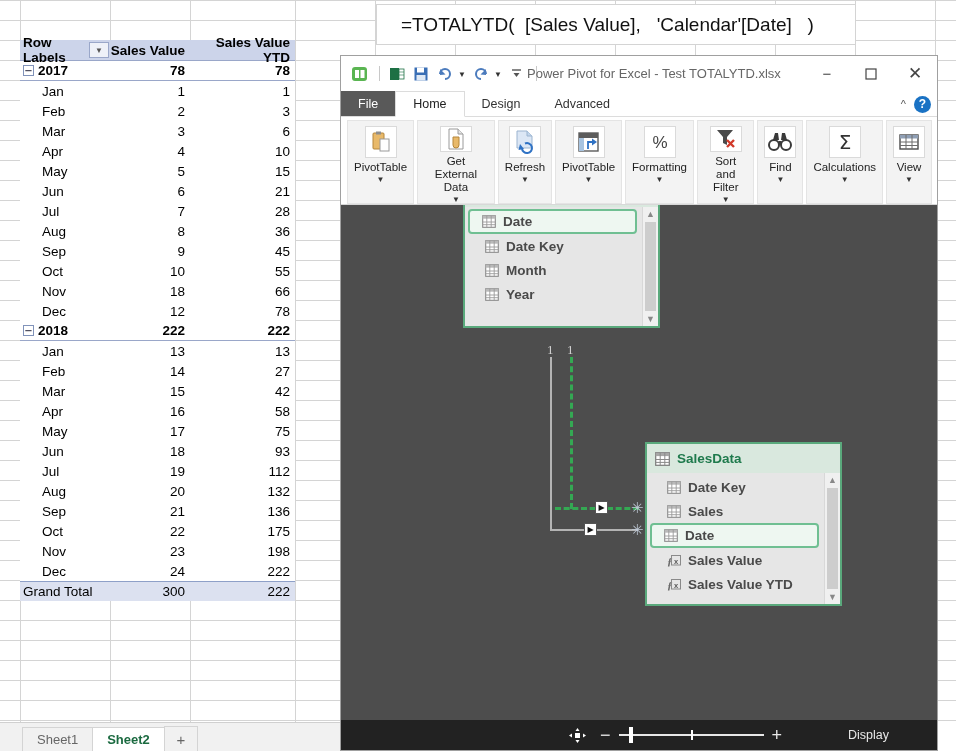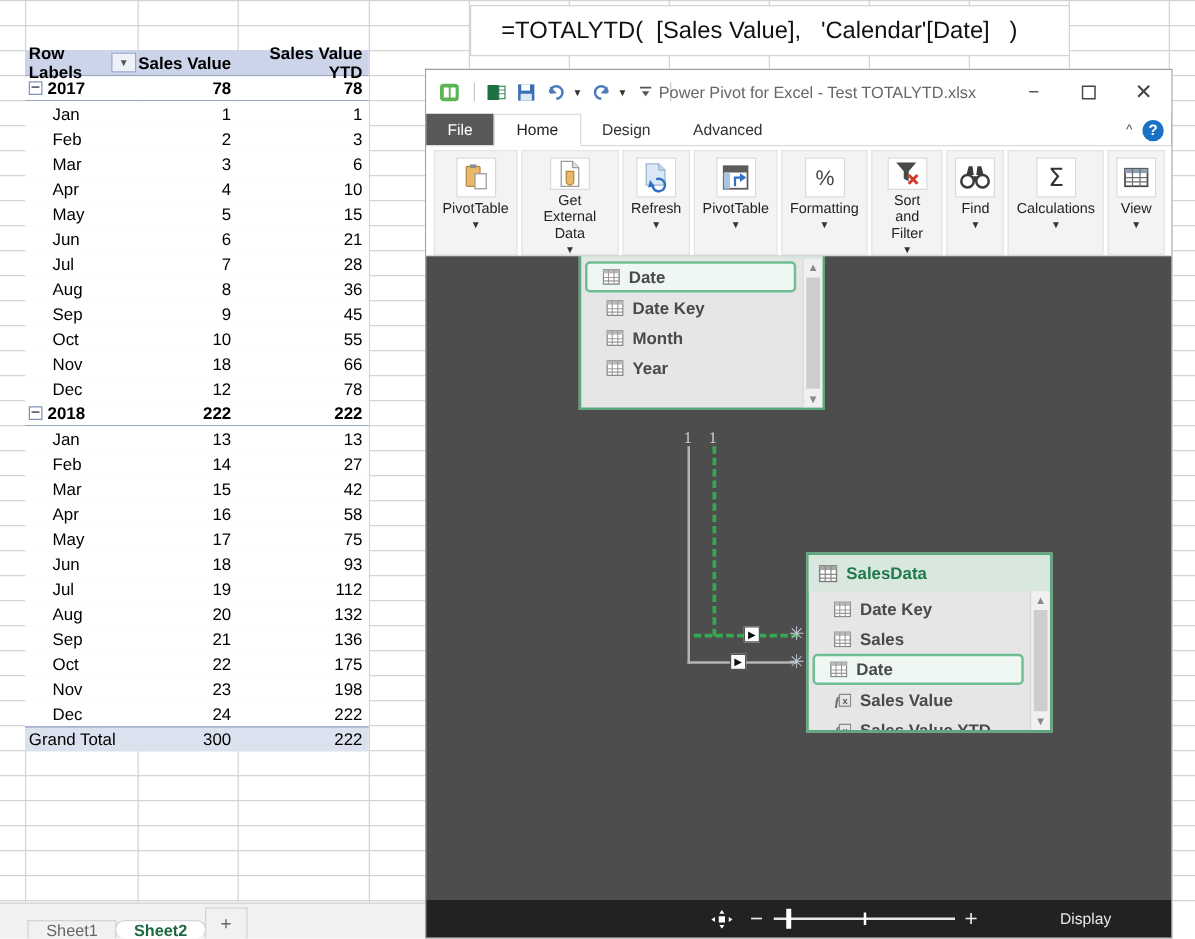--- a/index.html
+++ b/index.html
@@ -50,25 +50,25 @@
     margin-left:4px; font-size:8px; color:#555; flex:none;
   }
 
   
   #sheet-tabs {
     position:absolute; left:0; bottom:0; width:340px; height:29px;
     background:#f1f1f1; border-top:1px solid #d0d0d0;
     display:flex; align-items:flex-end; padding-left:22px; z-index:7;
   }
   .sheet-tab {
-    height:15px; padding:0 14px; display:flex; align-items:center;
+    height:24px; padding:0 14px; display:flex; align-items:center;
     font-size:13px; color:#666; border:1px solid #d4d4d4;
     border-bottom:none; background:#f1f1f1; margin-right:-1px;
   }
-  .sheet-tab.active { background:#ffffff; color:#1b6a40; font-weight:bold;border-radius:10px; }
+  .sheet-tab.active { background:#ffffff; color:#1b6a40; font-weight:bold; }
   .sheet-add {
     width:34px; height:25px; display:flex; align-items:center;
     justify-content:center; font-size:15px; color:#666;
     border:1px solid #d4d4d4; border-bottom:none; background:#f1f1f1;
   }
 
   
   #pp {
     position:absolute; left:340px; top:55px; width:598px; height:696px;
     background:#ffffff; border:1px solid #a0a0a0; z-index:10;
@@ -711,21 +711,21 @@
               <span>Year</span>
             </div>
           </div>
           <div class="ent-scroll">
             <span class="sc-arrow">▲</span>
             <span class="sc-thumb"></span>
             <span class="sc-arrow">▼</span>
           </div>
         </div>
       </div>
-    <div id="ent-salesdata" class="ent" style="left:304px;top:237px;width:197px;height:144px;text-align:right;">
+    <div id="ent-salesdata" class="ent" style="left:304px;top:237px;width:197px;height:164px;text-align:right;">
         <div class="ent-head">
           <span style="display: flex;">
             <svg width="15" height="14" viewBox="0 0 15 14">
               <rect x="0.7" y="0.7" width="13.6" height="12.6" fill="#fff" stroke="#7a7a7a" stroke-width="1.2"></rect>
               <rect x="0.7" y="0.7" width="13.6" height="3.4" fill="#a6a6a6"></rect>
               <line x1="5.2" y1="0.7" x2="5.2" y2="13.3" stroke="#8a8a8a"></line>
               <line x1="9.8" y1="0.7" x2="9.8" y2="13.3" stroke="#8a8a8a"></line>
               <line x1="0.7" y1="7.5" x2="14.3" y2="7.5" stroke="#8a8a8a"></line>
               <line x1="0.7" y1="10.4" x2="14.3" y2="10.4" stroke="#8a8a8a"></line>
             </svg>

